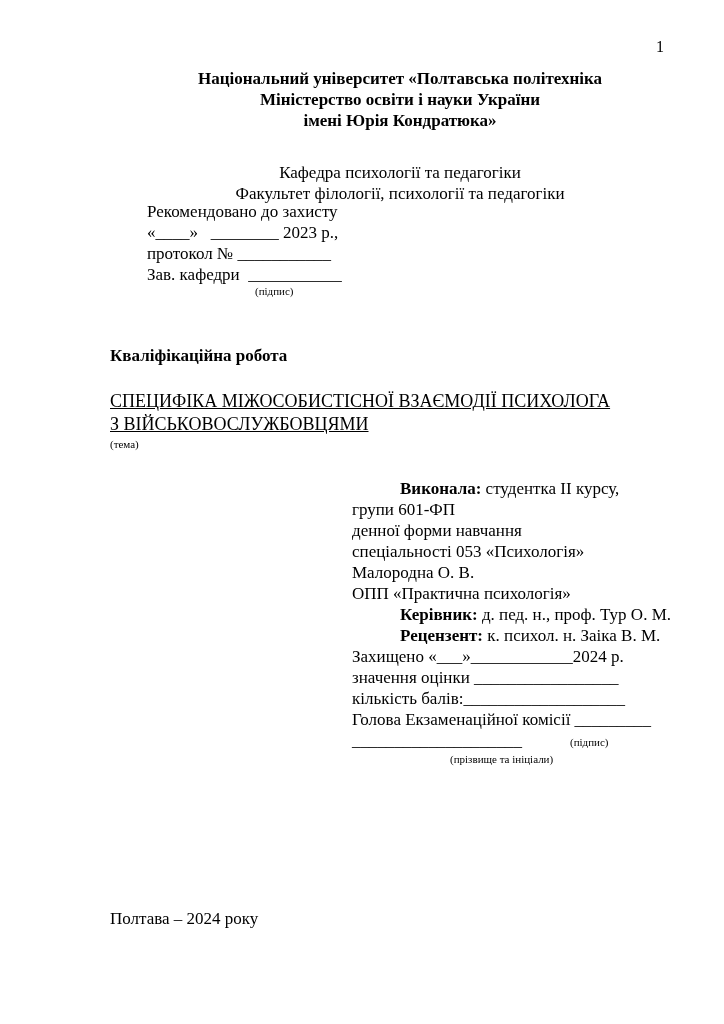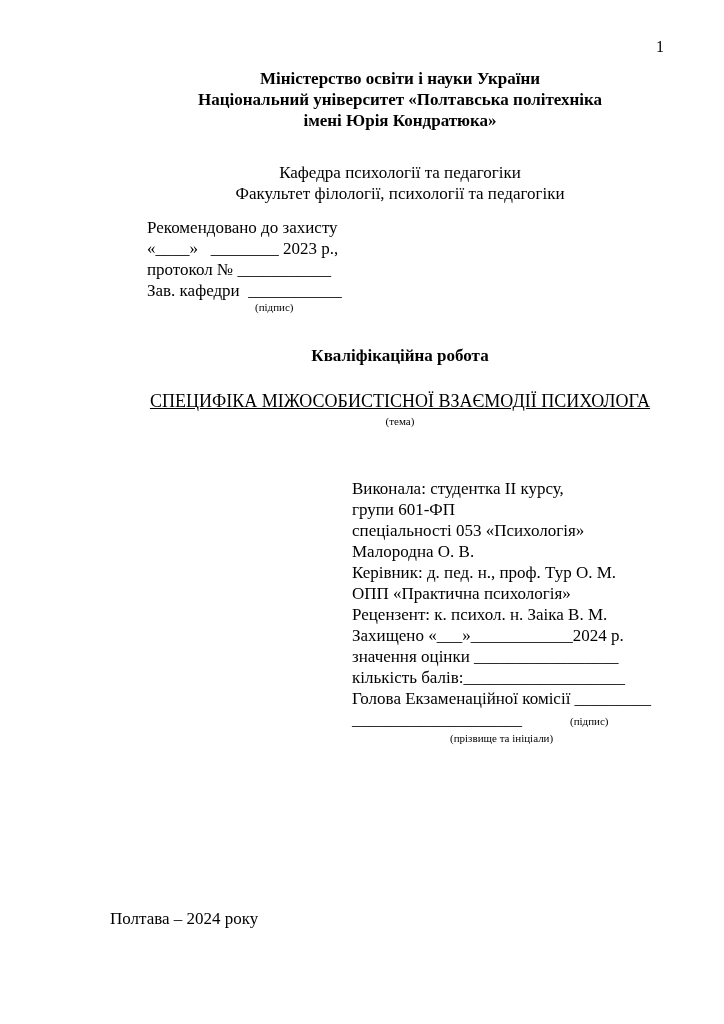--- a/index.html
+++ b/index.html
@@ -8,57 +8,56 @@
     width: 724px;
     height: 1024px;
     background: #ffffff;
     color: #000000;
     font-family: "Liberation Serif", "DejaVu Serif", serif;
     font-size: 17px;
     line-height: 21px;
     overflow: hidden;
   }
   .pre { white-space: pre; }
-  .b { font-weight: normal; }
+  .b { font-weight: bold; margin-left: 48px; }
 
   .page-number {
     position: absolute;
     top: 36px;
     left: 656px;
     font-size: 16px;
   }
 
   .header {
     position: absolute;
     top: 68px;
     left: 110px;
     width: 580px;
     text-align: center;
   }
   .header .top-lines div { font-weight: bold; }
   .header .sub-lines { margin-top: 31px; }
 
   .recommend {
     position: absolute;
-    top: 217px;
+    top: 201px;
     left: 147px;
   }
   .small-caption {
     font-size: 11px;
     line-height: 13px;
   }
   .italic { }
   .recommend .small-caption { margin-left: 108px; }
 
   .work {
     position: absolute;
     top: 345px;
     left: 110px;
     width: 580px;
-    text-align: center;
   }
   .work .work-type { font-weight: bold; }
   .work .thesis-title {
     margin-top: 24px;
     font-weight: normal;
     font-size: 18px;
     line-height: 23px;
   }
   .work .thesis-title div { text-decoration: underline; }
   .work .title-caption { margin-top: 2px; }
@@ -85,53 +84,55 @@
 </style>
 </head>
 <body>
 
 <div class="page">
 
   <div class="page-number">1</div>
 
   <div class="header">
     <div class="top-lines">
+      <div>Національний університет «Полтавська політехніка</div>
       <div>Міністерство освіти і науки України</div>
-      <div>Національний університет «Полтавська політехніка</div>
       <div>імені Юрія Кондратюка»</div>
     </div>
     <div class="sub-lines">
       <div>Кафедра психології та педагогіки</div>
       <div>Факультет філології, психології та педагогіки</div>
     </div>
   </div>
 
   <div class="recommend">
     <div class="pre">Рекомендовано до захисту</div>
     <div class="pre">«____»   ________ 2023 р.,</div>
     <div class="pre">протокол № ___________</div>
     <div class="pre">Зав. кафедри  ___________</div>
     <div class="small-caption italic">(підпис)</div>
   </div>
 
   <div class="work">
     <div class="work-type">Кваліфікаційна робота</div>
     <div class="thesis-title">
       <div>СПЕЦИФІКА МІЖОСОБИСТІСНОЇ ВЗАЄМОДІЇ ПСИХОЛОГА</div>
+      <div>З ВІЙСЬКОВОСЛУЖБОВЦЯМИ</div>
     </div>
     <div class="small-caption title-caption">(тема)</div>
   </div>
 
   <div class="details">
     <div><span class="b">Виконала:</span><span> студентка ІІ курсу,</span></div>
     <div>групи 601-ФП</div>
+    <div>денної форми навчання</div>
     <div>спеціальності 053 «Психологія»</div>
     <div>Малородна О. В.</div>
+    <div>ОПП «Практична психологія»</div>
     <div><span class="b">Керівник:</span><span> д. пед. н., проф. Тур О. М.</span></div>
-    <div>ОПП «Практична психологія»</div>
     <div><span class="b">Рецензент:</span><span> к. психол. н. Заіка В. М.</span></div>
     <div>Захищено «___»____________2024 р.</div>
     <div>значення оцінки _________________</div>
     <div>кількість балів:___________________</div>
     <div>Голова Екзаменаційної комісії _________</div>
     <div class="sig-row"><span class="name-blank">____________________</span><span class="sig-caption italic">(підпис)</span></div>
     <div class="small-caption name-caption">(прізвище та ініціали)</div>
   </div>
 
   <div class="city-year">Полтава – 2024 року</div>

